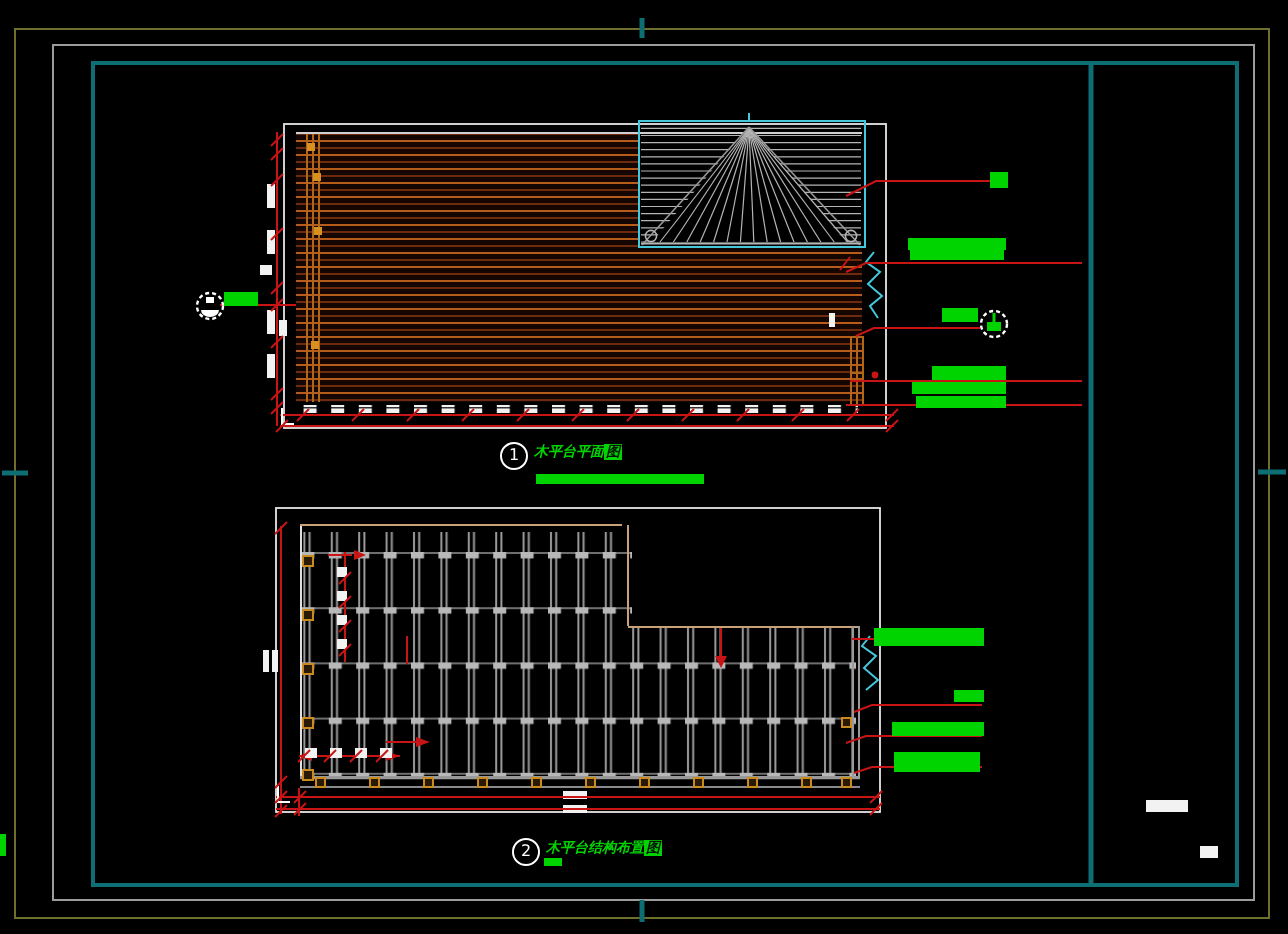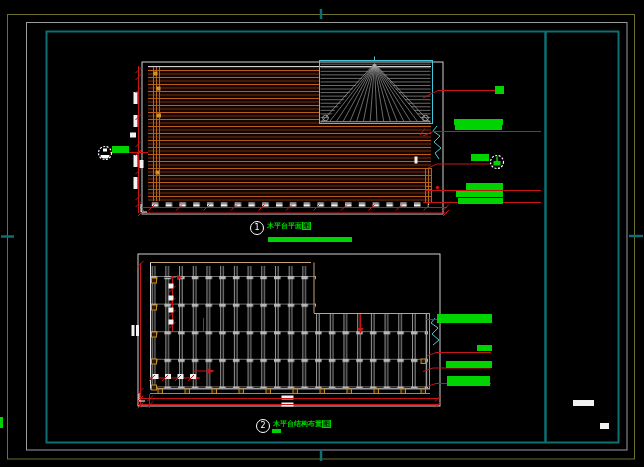--- a/index.html
+++ b/index.html
@@ -4,21 +4,21 @@
 <style>
   html,body{margin:0;padding:0;background:#000;}
   .canvas{position:relative;width:644px;height:467px;background:#000;overflow:hidden;
           font-family:"DejaVu Sans",sans-serif;}
   .canvas svg{position:absolute;left:0;top:0;}
   .gbar{position:absolute;background:#00d400;}
   .wbar{position:absolute;background:#f2f2f2;}
   .plan-caption{position:absolute;display:flex;align-items:flex-start;gap:3px;}
   .bubble{width:12px;height:12px;border:1px solid #fff;border-radius:50%;
           color:#fff;font-size:8px;line-height:12px;text-align:center;flex:0 0 auto;}
-  .cap-text{font-size:7px;line-height:10px;color:#00d400;font-weight:bold;white-space:nowrap;}
+  .cap-text{font-size:7px;line-height:10px;color:#00d400;font-weight:bold;white-space:nowrap;font-style:italic;}
   .cap-text .hl{background:#00d400;color:#041604;padding:0 1px;}
 </style>
 </head>
 <body>
 
 <div class="canvas">
 
 <svg width="644" height="467" viewBox="0 0 644 467">
   <defs>
     <pattern id="deck" width="8" height="7" patternUnits="userSpaceOnUse">

